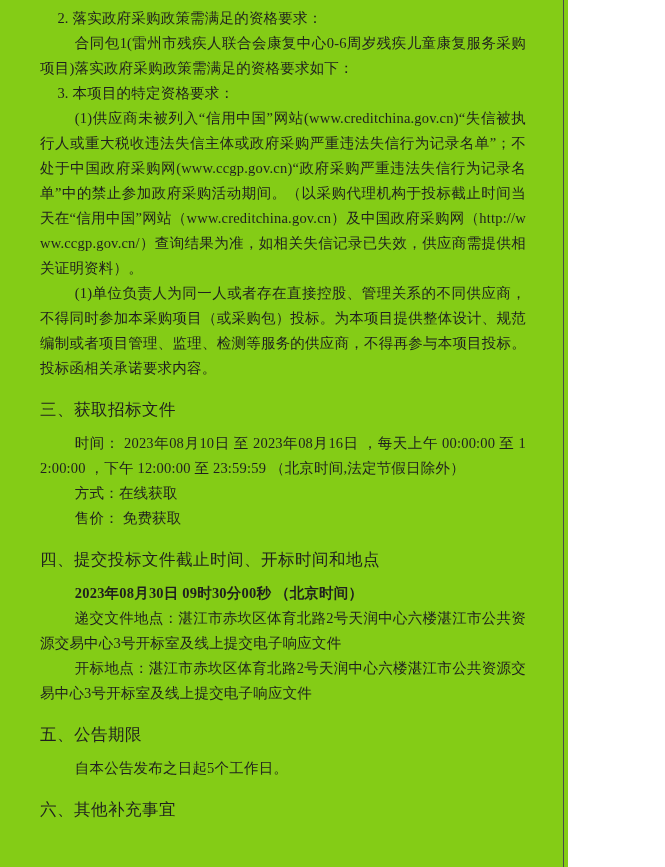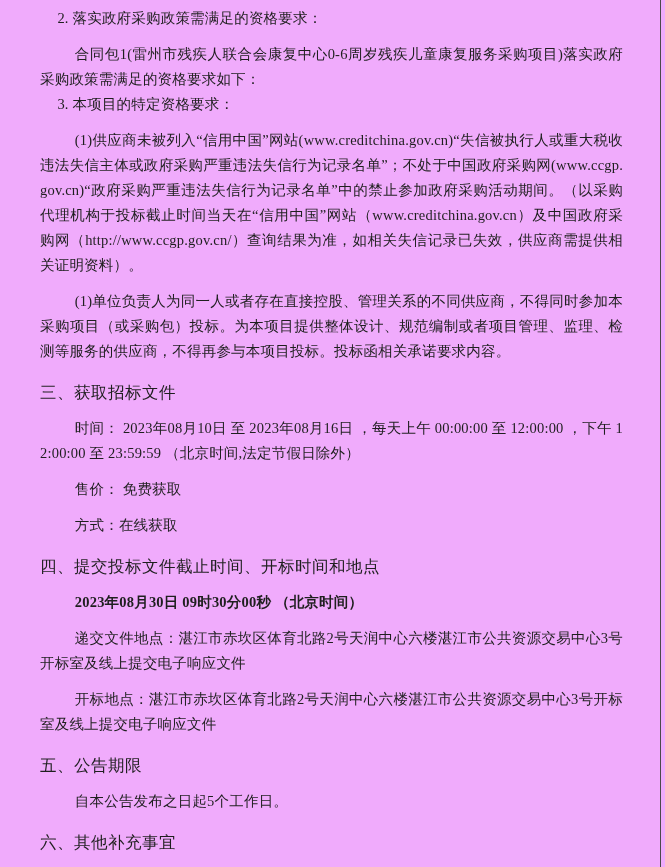--- a/index.html
+++ b/index.html
@@ -6,23 +6,23 @@
     margin: 0;
     padding: 0;
     background: #ffffff;
   }
   body {
     font-family: "Liberation Serif", "DejaVu Serif", serif;
     color: #1f1f1f;
   }
   .page {
     position: relative;
-    width: 665px;
+    width: 568px;
     height: 867px;
-    background: #f0abfc;
+    background: #84cc16;
     overflow: hidden;
     box-sizing: border-box;
   }
   .page-right-border {
     position: absolute;
     top: 0;
     right: 4px;
     width: 1px;
     height: 100%;
     background: #4a4a4a;
@@ -37,21 +37,21 @@
   }
   .para {
     font-size: 14.5px;
     line-height: 25px;
     text-align: justify;
     margin: 0;
     word-break: break-all;
     letter-spacing: 0.2px;
   }
   .para.indent-num { text-indent: 1.2em; }
-  .para.indent-sub { text-indent: 2.4em; margin-top: 11px; }
+  .para.indent-sub { text-indent: 2.4em; }
   .para.bold { font-weight: bold; }
   .heading {
     font-size: 16.5px;
     font-weight: normal;
     line-height: 24px;
     margin: 17px 0 9px 0;
     letter-spacing: 0.5px;
   }
 </style>
 </head>
@@ -59,22 +59,22 @@
 
 <div class="page">
   <div class="content">
       <div class="para indent-num">2. 落实政府采购政策需满足的资格要求：</div>
       <div class="para indent-sub">合同包1(雷州市残疾人联合会康复中心0-6周岁残疾儿童康复服务采购项目)落实政府采购政策需满足的资格要求如下：</div>
       <div class="para indent-num">3. 本项目的特定资格要求：</div>
       <div class="para indent-sub">(1)供应商未被列入“信用中国”网站(www.creditchina.gov.cn)“失信被执行人或重大税收违法失信主体或政府采购严重违法失信行为记录名单”；不处于中国政府采购网(www.ccgp.gov.cn)“政府采购严重违法失信行为记录名单”中的禁止参加政府采购活动期间。（以采购代理机构于投标截止时间当天在“信用中国”网站（www.creditchina.gov.cn）及中国政府采购网（http://www.ccgp.gov.cn/）查询结果为准，如相关失信记录已失效，供应商需提供相关证明资料）。</div>
       <div class="para indent-sub">(1)单位负责人为同一人或者存在直接控股、管理关系的不同供应商，不得同时参加本采购项目（或采购包）投标。为本项目提供整体设计、规范编制或者项目管理、监理、检测等服务的供应商，不得再参与本项目投标。投标函相关承诺要求内容。</div>
       <div class="heading">三、获取招标文件</div>
       <div class="para indent-sub">时间： 2023年08月10日 至 2023年08月16日 ，每天上午 00:00:00 至 12:00:00 ，下午 12:00:00 至 23:59:59 （北京时间,法定节假日除外）</div>
+      <div class="para indent-sub">方式：在线获取</div>
       <div class="para indent-sub">售价： 免费获取</div>
-      <div class="para indent-sub">方式：在线获取</div>
       <div class="heading">四、提交投标文件截止时间、开标时间和地点</div>
       <div class="para indent-sub bold">2023年08月30日 09时30分00秒 （北京时间）</div>
       <div class="para indent-sub">递交文件地点：湛江市赤坎区体育北路2号天润中心六楼湛江市公共资源交易中心3号开标室及线上提交电子响应文件</div>
       <div class="para indent-sub">开标地点：湛江市赤坎区体育北路2号天润中心六楼湛江市公共资源交易中心3号开标室及线上提交电子响应文件</div>
       <div class="heading">五、公告期限</div>
       <div class="para indent-sub">自本公告发布之日起5个工作日。</div>
       <div class="heading">六、其他补充事宜</div>
     </div>
   <div class="page-right-border"></div>
 </div>

